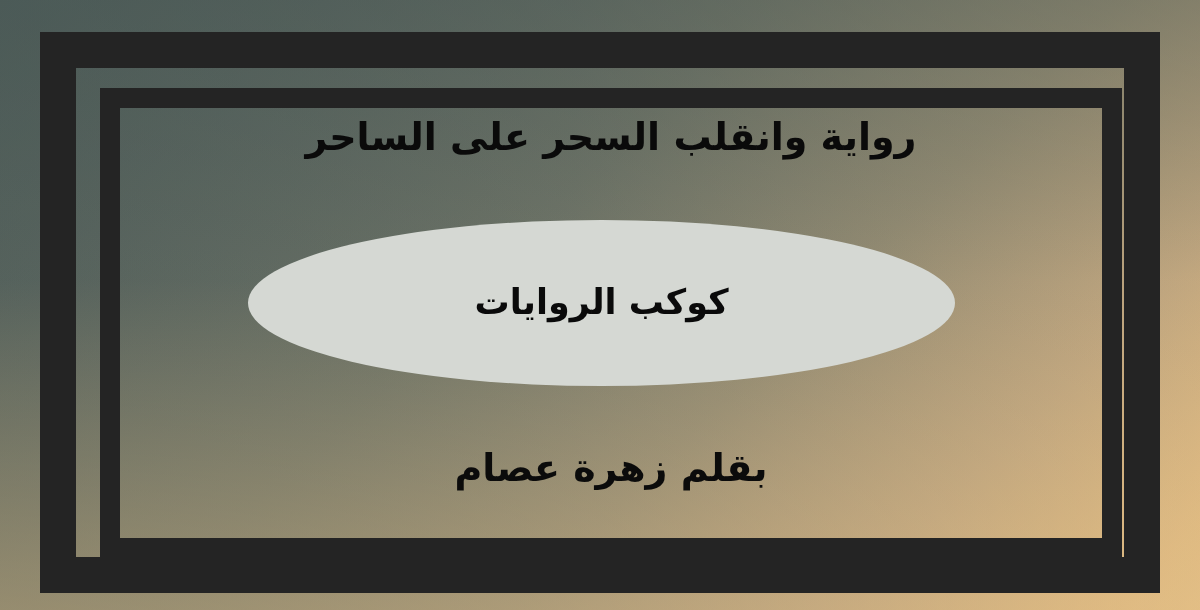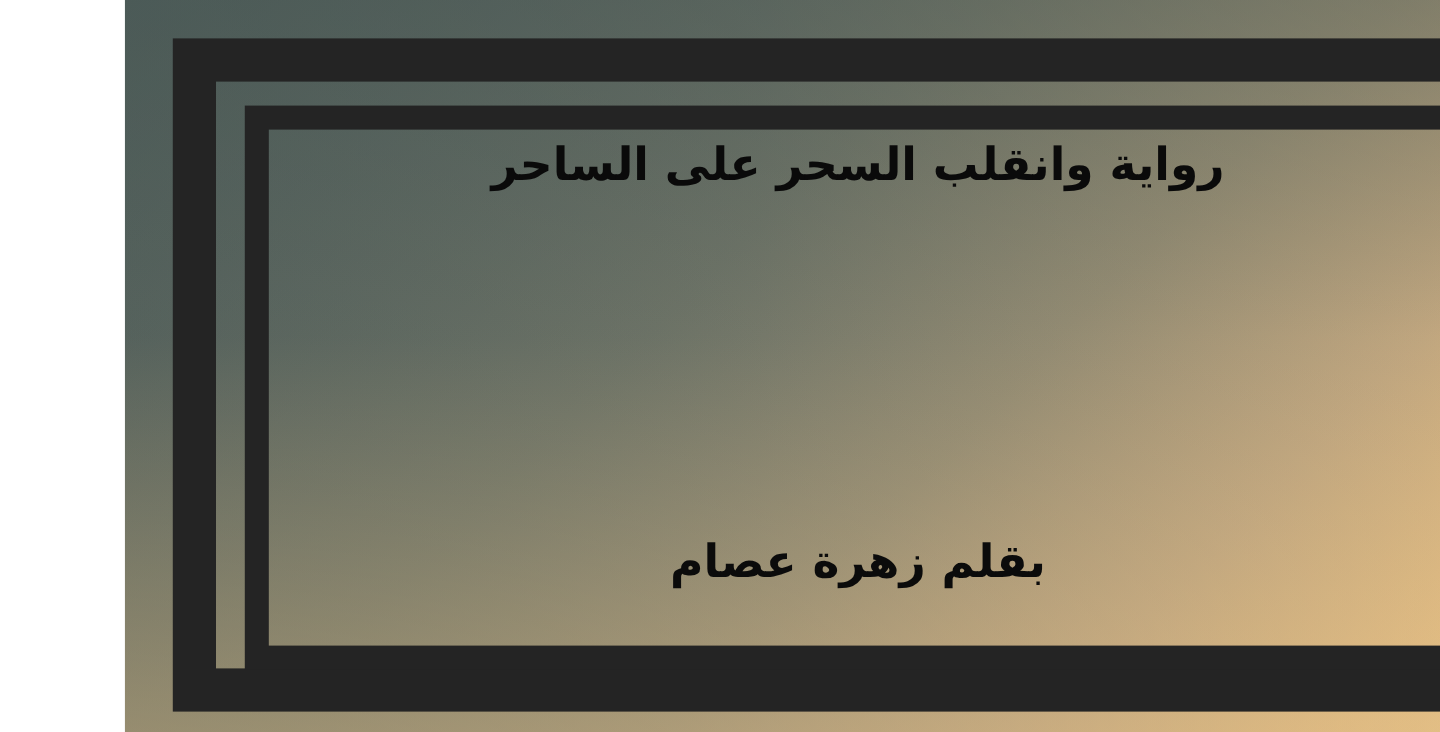--- a/index.html
+++ b/index.html
@@ -4,21 +4,21 @@
 <title>Novel Cover Card</title>
 <style>
   html, body {
     margin: 0;
     padding: 0;
     background: #ffffff;
   }
 
   #canvas {
     position: relative;
-    width: 1096px;
+    width: 1200px;
     height: 610px;
     overflow: hidden;
     font-family: "DejaVu Sans", "Liberation Sans", sans-serif;
   }
 
   
   .bg-base {
     position: absolute;
     inset: 0;
     background: linear-gradient(135deg,
@@ -137,17 +137,20 @@
   <div class="bg-wash-a"></div>
   <div class="bg-wash-b"></div>
 
   <div class="frame-outer"></div>
   <div class="frame-inner"></div>
 
   <div class="content">
 
     <div class="title">رواية وانقلب السحر على الساحر</div>
 
+    <div class="ellipse">
+      <span class="ellipse-label">كوكب الروايات</span>
+    </div>
 
     <div class="author">بقلم زهرة عصام</div>
 
   </div>
 </div>
 
 </body></html>

